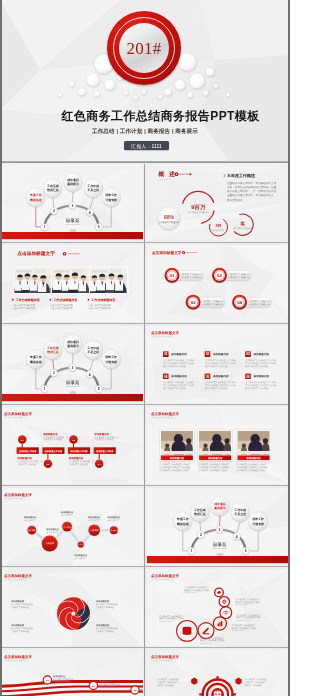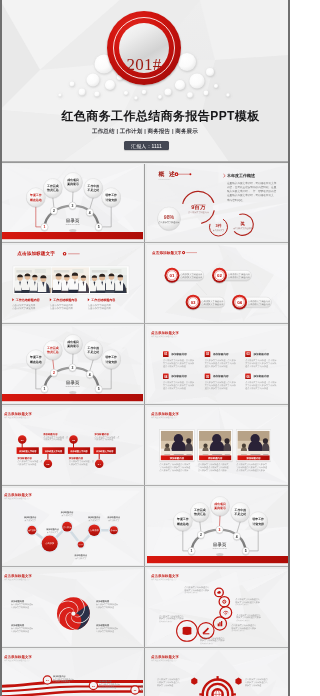--- a/index.html
+++ b/index.html
@@ -19,21 +19,21 @@
   .hero-bottomline{position:absolute;left:0;top:161px;width:290px;height:2px;
         background:linear-gradient(to bottom,#b9b9b9,#8e8e8e);}
   .badge{position:absolute;left:107px;top:11px;width:74px;height:74px;border-radius:50%;}
   .badge .ring{position:absolute;inset:0;border-radius:50%;
        background:radial-gradient(circle at 38% 30%, #e12a20 0%, #d2150f 35%, #ad0d0a 75%, #8e0c08 100%);
        box-shadow:0 1px 2px rgba(0,0,0,.28);}
   .badge .ring2{position:absolute;left:6px;top:6px;right:6px;bottom:6px;border-radius:50%;
        border:1px solid rgba(255,255,255,.85);}
   .badge .inner{position:absolute;left:12px;top:12px;right:12px;bottom:12px;border-radius:50%;
        background:linear-gradient(150deg,#fafafa 0%,#ededed 28%,#d2d2d2 62%,#f3f3f3 100%);
-       display:flex;align-items:flex-end;justify-content:center;}
+       display:flex;align-items:center;justify-content:center;}
   .badge .num{font-family:"Liberation Serif",serif;font-size:17px;color:#9e1a12;
        letter-spacing:.3px;font-weight:400;line-height:1;}
 
   .hero-title{position:absolute;left:0;top:109px;width:290px;text-align:center;
       font-size:12px;font-weight:bold;color:#171719;letter-spacing:.4px;
       line-height:14px;white-space:nowrap;}
   .hero-title .hl{color:#171719;padding-left:31px;}
   .hero-sub{position:absolute;left:0;top:128px;width:290px;text-align:center;
       font-size:5.6px;color:#3b3b40;letter-spacing:.1px;font-weight:bold;line-height:7px;}
   .hero-presenter{position:absolute;left:124px;top:141px;width:45px;height:9px;

